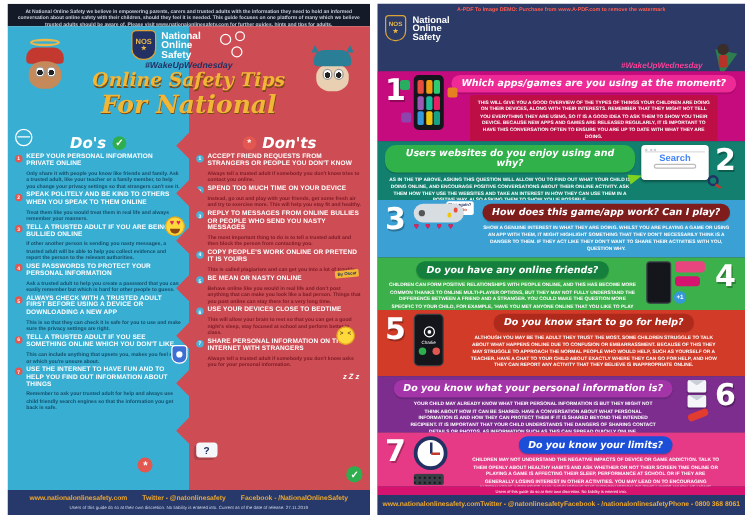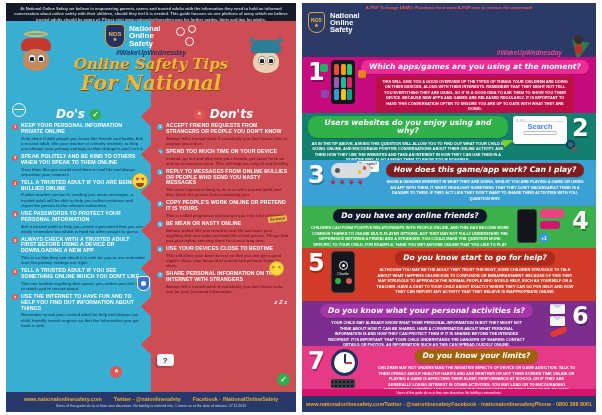--- a/index.html
+++ b/index.html
@@ -89,21 +89,21 @@
   .s2{height:47px;background:#13806f}
   .s3{height:46px;background:#3ba0d4}
   .s4{height:42px;background:#3cb04a}
   .s5{height:53px;background:#d23b28}
   .s6{height:45px;background:#7c2d8e}
   .s7{height:43px;background:#e63a87}
   .rev{flex-direction:row-reverse}
   .num{font-size:24px;font-weight:bold;color:#fff;line-height:1;flex:0 0 18px;text-shadow:1px 1.5px 0 rgba(0,0,0,.28);font-family:"DejaVu Sans",sans-serif}
   .qcol{flex:1;display:flex;flex-direction:column;align-items:center;gap:2.5px;min-width:0}
   .bubble{border-radius:9px;padding:2.5px 8px;color:#fff;font-weight:bold;font-style:italic;font-size:7.6px;text-align:center;line-height:1.15;font-family:"DejaVu Sans",sans-serif;box-shadow:0 1px 1px rgba(0,0,0,.2)}
-  .b1{background:#ee2a96}.b2{background:#31b14a}.b3{background:#7f1d1d}.b4{background:#0f172a}.b5{background:#b02a1c}.b6{background:#a435a8}.b7{background:#a16207}
+  .b1{background:#ee2a96}.b2{background:#31b14a}.b3{background:#7f1d1d}.b4{background:#15803d}.b5{background:#b02a1c}.b6{background:#a435a8}.b7{background:#1d4ed8}
   .sbody{font-size:3.9px;color:#fff;text-transform:uppercase;line-height:1.4;text-align:center;font-weight:bold;max-width:198px}
   .s1 .sbody{background:#bd0e45;padding:2.5px 6px;border-radius:2px}
   .illus{flex:0 0 auto;position:relative}
 
   .ph{width:24px;height:44px;background:#15161c;border-radius:4px;padding:4px 3px;display:grid;grid-template-columns:repeat(3,1fr);gap:1.5px}
   .ap{border-radius:1.5px}
   .ap:nth-child(1){background:#e74c3c}.ap:nth-child(2){background:#f39c12}.ap:nth-child(3){background:#2ecc71}
   .ap:nth-child(4){background:#9b59b6}.ap:nth-child(5){background:#1abc9c}.ap:nth-child(6){background:#e91e63}
   .ap:nth-child(7){background:#3498db}.ap:nth-child(8){background:#f1c40f}.ap:nth-child(9){background:#16a085}
   .float-ap{position:absolute;width:8px;height:8px;border-radius:2px}
@@ -464,21 +464,21 @@
   </section>
 
   <section class="sec s6 rev">
     <div class="num">6</div>
     <div class="illus">
       <div class="env"></div>
       <div class="env"></div>
       <div class="handset"></div>
     </div>
     <div class="qcol">
-      <div class="bubble b6">Do you know what your personal activities is?</div>
+      <div class="bubble b6">Do you know what your personal information is?</div>
       <div class="sbody">Your child may already know what their personal information is but they might not think about how it can be shared. Have a conversation about what personal information is and how they can protect them if it is shared beyond the intended recipient. It is important that your child understands the dangers of sharing contact details or photos, as information such as this can spread quickly online.</div>
     </div>
   </section>
 
   <section class="sec s7">
     <div class="num">7</div>
     <div class="illus">
       <div class="clockw">
           <i></i>
           <i></i>

